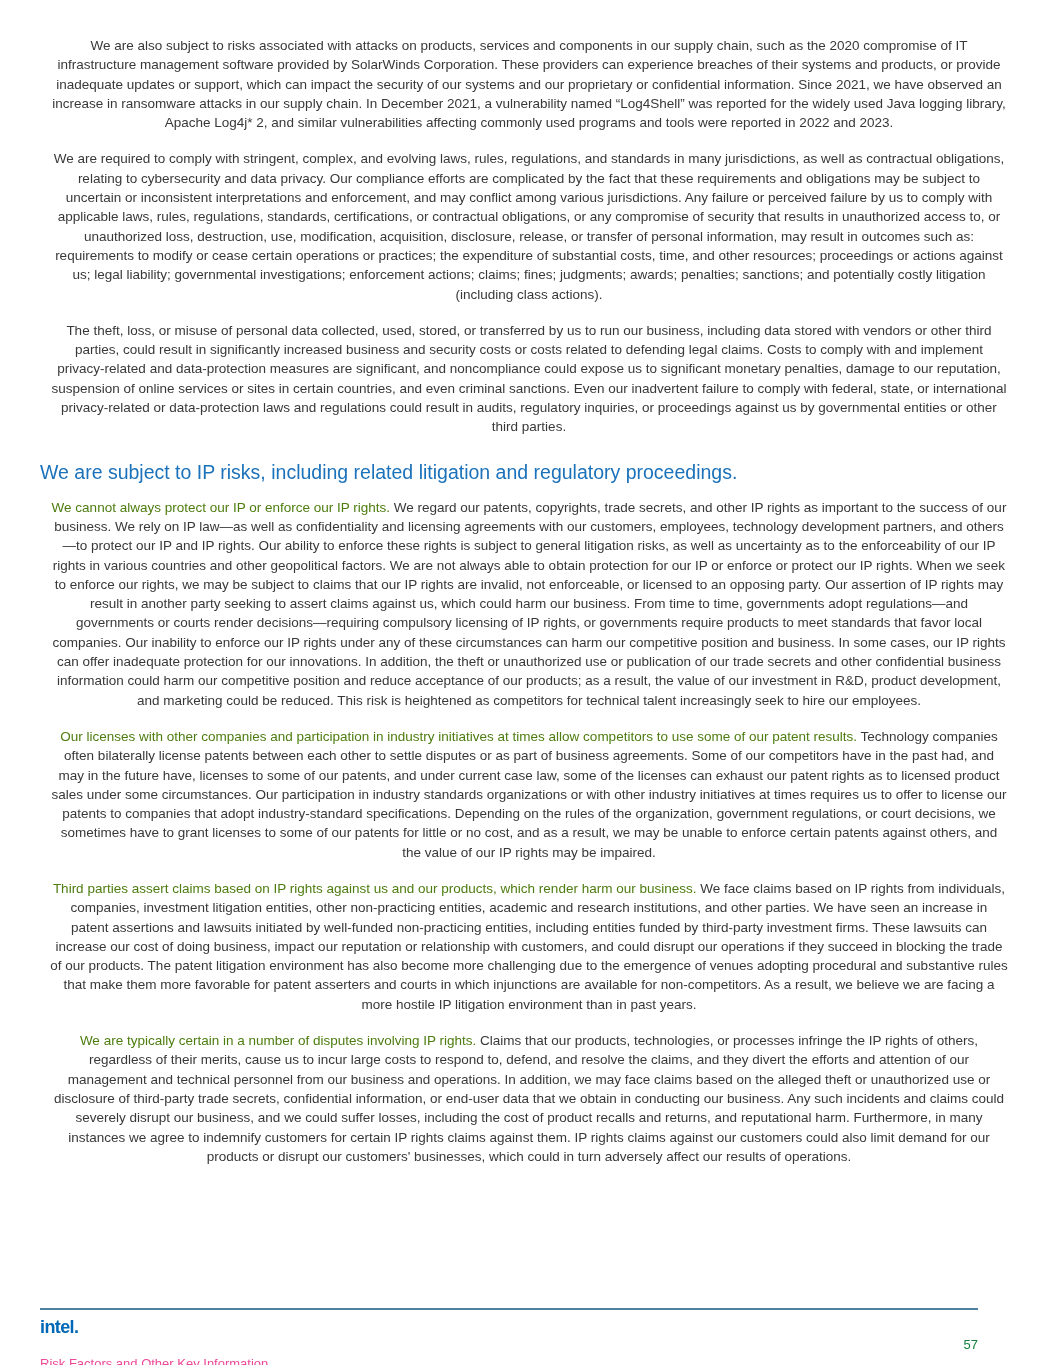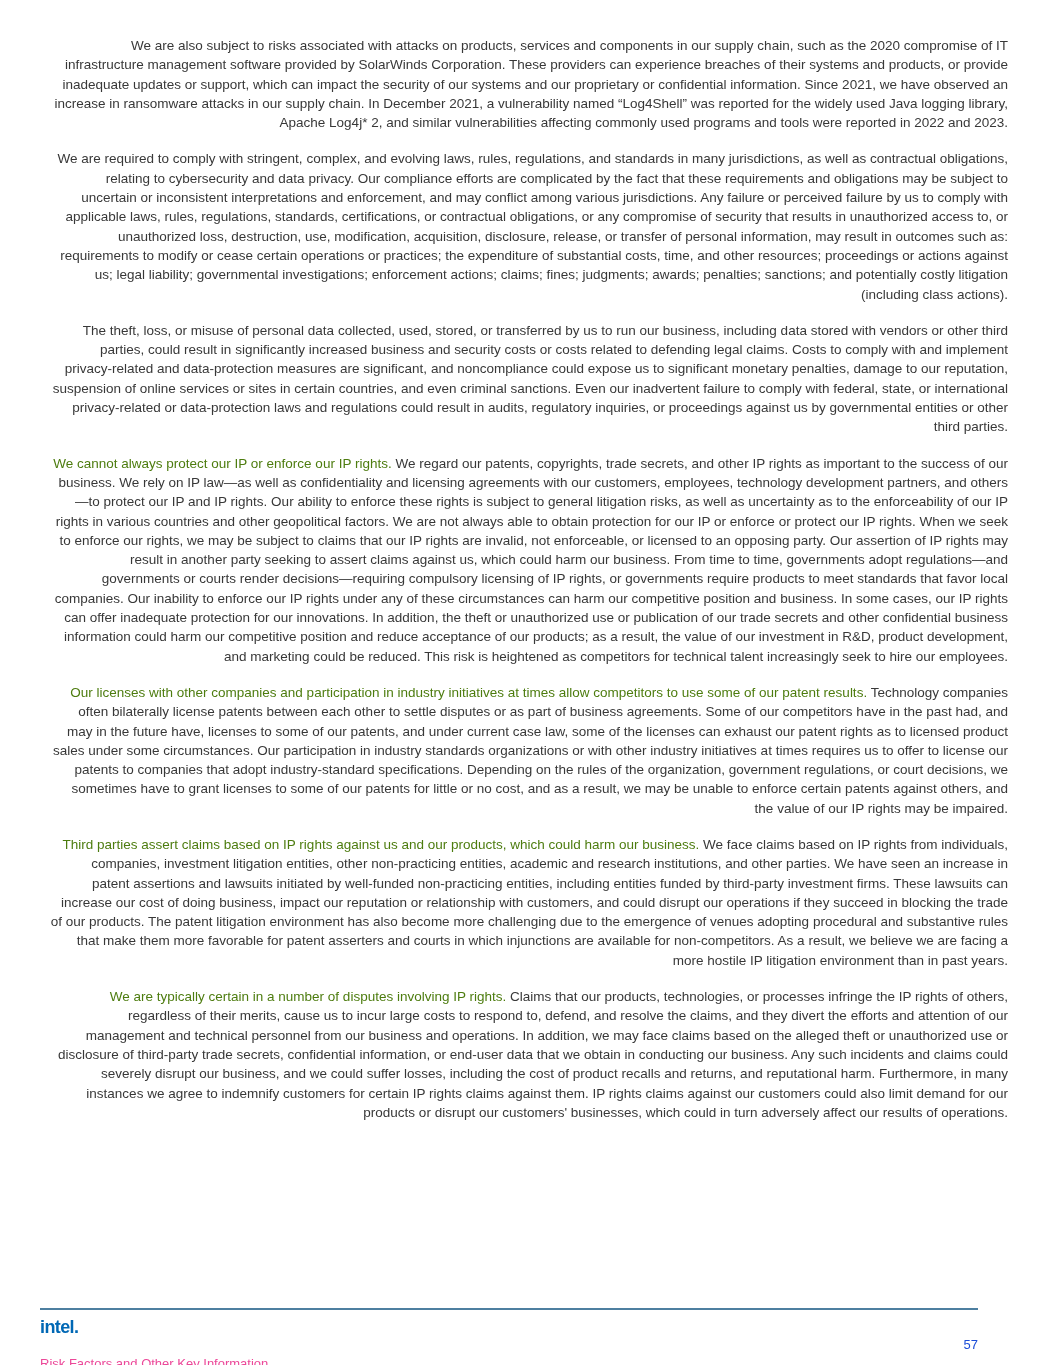--- a/index.html
+++ b/index.html
@@ -17,21 +17,21 @@
     position: absolute;
     left: 40px;
     top: 36px;
     width: 968px;
   }
   p.body-para {
     font-size: 13.5px;
     line-height: 19.3px;
     color: #383838;
     margin: 0 0 17px 10px;
-    text-align: right;
+    text-align: center;
   }
   h2.section-heading {
     font-size: 19.5px;
     line-height: 25px;
     font-weight: 400;
     color: #1b72ba;
     margin: 23px 0 13px 0;
   }
   .lead {
     color: #4d7c0f;
@@ -59,47 +59,48 @@
     font-weight: 700;
     letter-spacing: -0.6px;
     line-height: 18px;
   }
   .footer-label {
     font-size: 13px;
     color: #ec4899;
   }
   .page-number {
     font-size: 13px;
-    color: #1d4ed8;
+    color: #15803d;
   }
 </style>
 </head>
 <body>
 
 <div class="content">
 
   <p class="body-para">We are also subject to risks associated with attacks on products, services and components in our supply chain, such as the 2020 compromise of IT infrastructure management software provided by SolarWinds Corporation. These providers can experience breaches of their systems and products, or provide inadequate updates or support, which can impact the security of our systems and our proprietary or confidential information. Since 2021, we have observed an increase in ransomware attacks in our supply chain. In December 2021, a vulnerability named “Log4Shell” was reported for the widely used Java logging library, Apache Log4j* 2, and similar vulnerabilities affecting commonly used programs and tools were reported in 2022 and 2023.</p>
 
   <p class="body-para">We are required to comply with stringent, complex, and evolving laws, rules, regulations, and standards in many jurisdictions, as well as contractual obligations, relating to cybersecurity and data privacy. Our compliance efforts are complicated by the fact that these requirements and obligations may be subject to uncertain or inconsistent interpretations and enforcement, and may conflict among various jurisdictions. Any failure or perceived failure by us to comply with applicable laws, rules, regulations, standards, certifications, or contractual obligations, or any compromise of security that results in unauthorized access to, or unauthorized loss, destruction, use, modification, acquisition, disclosure, release, or transfer of personal information, may result in outcomes such as: requirements to modify or cease certain operations or practices; the expenditure of substantial costs, time, and other resources; proceedings or actions against us; legal liability; governmental investigations; enforcement actions; claims; fines; judgments; awards; penalties; sanctions; and potentially costly litigation (including class actions).</p>
 
   <p class="body-para">The theft, loss, or misuse of personal data collected, used, stored, or transferred by us to run our business, including data stored with vendors or other third parties, could result in significantly increased business and security costs or costs related to defending legal claims. Costs to comply with and implement privacy-related and data-protection measures are significant, and noncompliance could expose us to significant monetary penalties, damage to our reputation, suspension of online services or sites in certain countries, and even criminal sanctions. Even our inadvertent failure to comply with federal, state, or international privacy-related or data-protection laws and regulations could result in audits, regulatory inquiries, or proceedings against us by governmental entities or other third parties.</p>
 
+  <h2 class="section-heading">We are subject to IP risks, including related litigation and regulatory proceedings.</h2>
 
   <p class="body-para">
     <span class="lead">We cannot always protect our IP or enforce our IP rights.</span>
     <span>We regard our patents, copyrights, trade secrets, and other IP rights as important to the success of our business. We rely on IP law—as well as confidentiality and licensing agreements with our customers, employees, technology development partners, and others—to protect our IP and IP rights. Our ability to enforce these rights is subject to general litigation risks, as well as uncertainty as to the enforceability of our IP rights in various countries and other geopolitical factors. We are not always able to obtain protection for our IP or enforce or protect our IP rights. When we seek to enforce our rights, we may be subject to claims that our IP rights are invalid, not enforceable, or licensed to an opposing party. Our assertion of IP rights may result in another party seeking to assert claims against us, which could harm our business. From time to time, governments adopt regulations—and governments or courts render decisions—requiring compulsory licensing of IP rights, or governments require products to meet standards that favor local companies. Our inability to enforce our IP rights under any of these circumstances can harm our competitive position and business. In some cases, our IP rights can offer inadequate protection for our innovations. In addition, the theft or unauthorized use or publication of our trade secrets and other confidential business information could harm our competitive position and reduce acceptance of our products; as a result, the value of our investment in R&amp;D, product development, and marketing could be reduced. This risk is heightened as competitors for technical talent increasingly seek to hire our employees.</span>
   </p>
 
   <p class="body-para">
     <span class="lead">Our licenses with other companies and participation in industry initiatives at times allow competitors to use some of our patent results.</span>
     <span>Technology companies often bilaterally license patents between each other to settle disputes or as part of business agreements. Some of our competitors have in the past had, and may in the future have, licenses to some of our patents, and under current case law, some of the licenses can exhaust our patent rights as to licensed product sales under some circumstances. Our participation in industry standards organizations or with other industry initiatives at times requires us to offer to license our patents to companies that adopt industry-standard specifications. Depending on the rules of the organization, government regulations, or court decisions, we sometimes have to grant licenses to some of our patents for little or no cost, and as a result, we may be unable to enforce certain patents against others, and the value of our IP rights may be impaired.</span>
   </p>
 
   <p class="body-para">
-    <span class="lead">Third parties assert claims based on IP rights against us and our products, which could harm our business.</span>
+    <span class="lead">Third parties assert claims based on IP rights against us and our products, which render harm our business.</span>
     <span>We face claims based on IP rights from individuals, companies, investment litigation entities, other non-practicing entities, academic and research institutions, and other parties. We have seen an increase in patent assertions and lawsuits initiated by well-funded non-practicing entities, including entities funded by third-party investment firms. These lawsuits can increase our cost of doing business, impact our reputation or relationship with customers, and could disrupt our operations if they succeed in blocking the trade of our products. The patent litigation environment has also become more challenging due to the emergence of venues adopting procedural and substantive rules that make them more favorable for patent asserters and courts in which injunctions are available for non-competitors. As a result, we believe we are facing a more hostile IP litigation environment than in past years.</span>
   </p>
 
   <p class="body-para">
     <span class="lead">We are typically certain in a number of disputes involving IP rights.</span>
     <span>Claims that our products, technologies, or processes infringe the IP rights of others, regardless of their merits, cause us to incur large costs to respond to, defend, and resolve the claims, and they divert the efforts and attention of our management and technical personnel from our business and operations. In addition, we may face claims based on the alleged theft or unauthorized use or disclosure of third-party trade secrets, confidential information, or end-user data that we obtain in conducting our business. Any such incidents and claims could severely disrupt our business, and we could suffer losses, including the cost of product recalls and returns, and reputational harm. Furthermore, in many instances we agree to indemnify customers for certain IP rights claims against them. IP rights claims against our customers could also limit demand for our products or disrupt our customers' businesses, which could in turn adversely affect our results of operations.</span>
   </p>
 
 </div>
 

